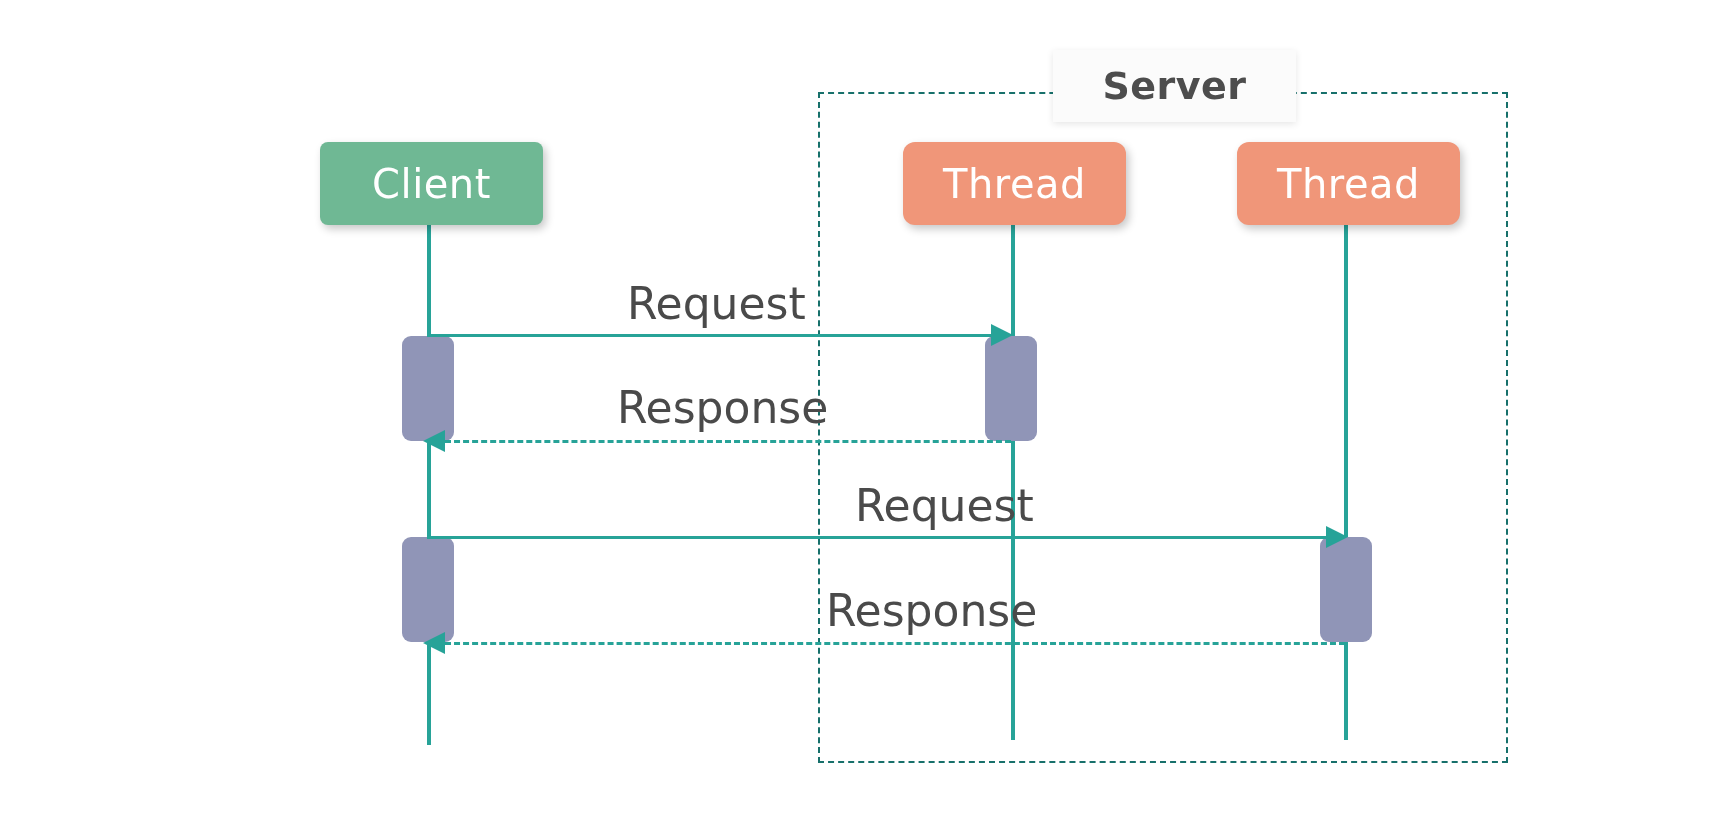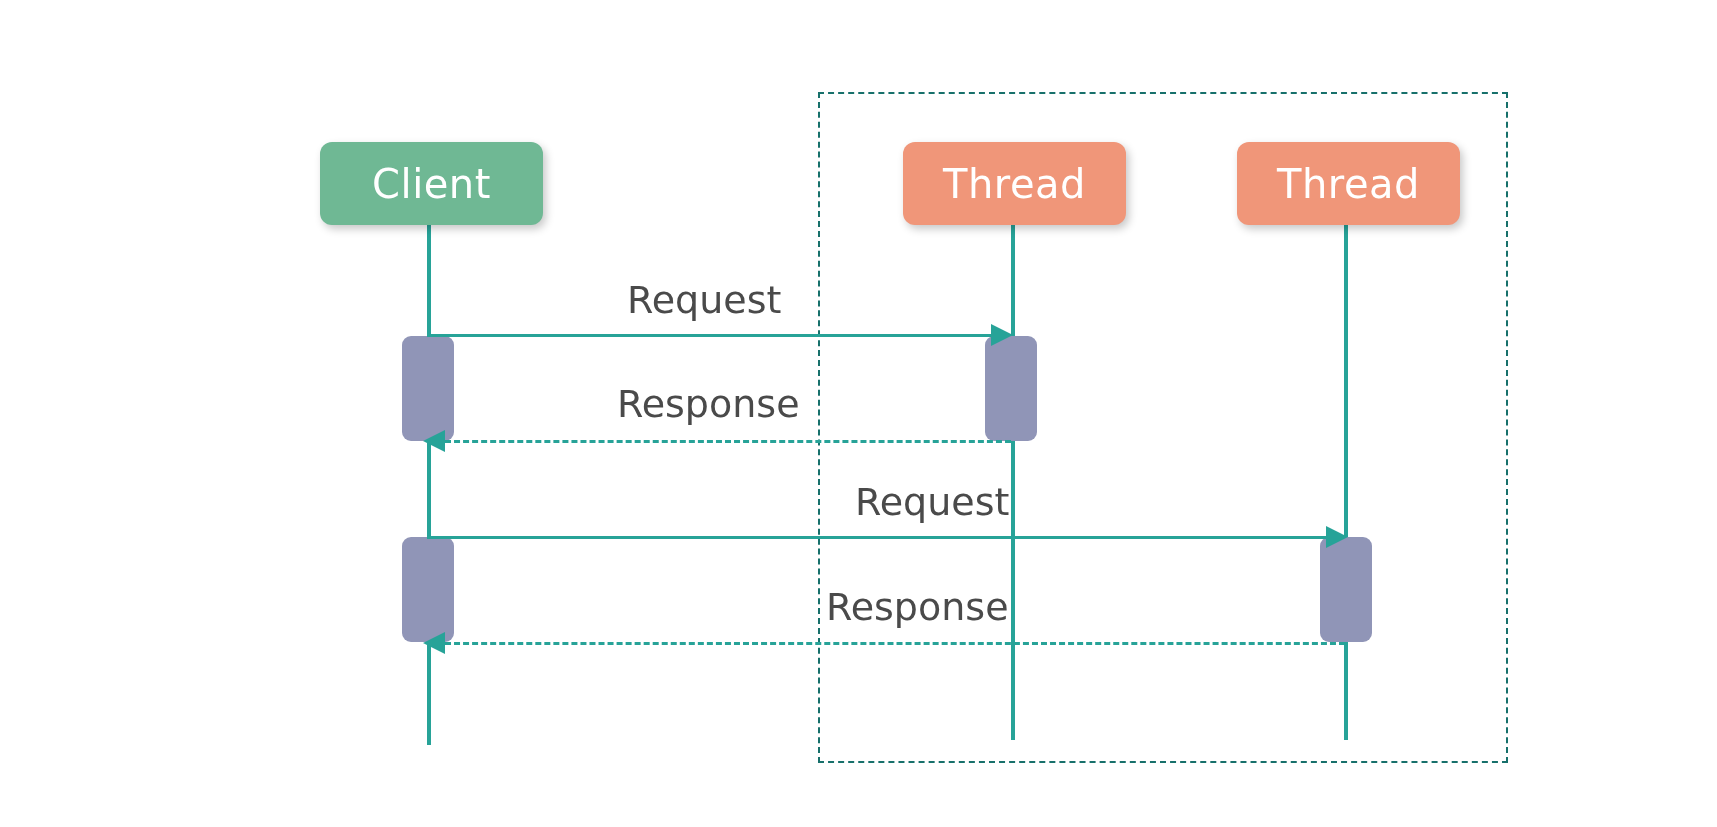--- a/index.html
+++ b/index.html
@@ -87,21 +87,21 @@
     border-left: 22px solid #27a398;
   }
   .arrow-head.left {
     border-top: 11px solid transparent;
     border-bottom: 11px solid transparent;
     border-right: 22px solid #27a398;
   }
   .msg-label {
     position: absolute;
     color: #4a4a4a;
-    font-size: 38px;
+    font-size: 44px;
     white-space: nowrap;
     text-align: center;
   }
 
   
   .watermark {
     position: absolute;
     background: #d9d9d9;
     border-radius: 30px;
     display: flex;
@@ -112,28 +112,29 @@
     letter-spacing: 1px;
   }
 </style>
 </head>
 <body>
 
 <div id="stage">
 
   <div class="group-box" style="left:818px; top:92px; width:690px; height:671px;"></div>
 
+  <div class="group-label" style="left:1053px; top:50px; width:243px; height:72px;">Server</div>
 
   <div class="lifeline" style="left:427px; top:222px; height:523px;"></div>
 
   <div class="lifeline" style="left:1011px; top:222px; height:518px;"></div>
 
   <div class="lifeline" style="left:1344px; top:222px; height:518px;"></div>
 
-  <div class="participant" style="left:320px; top:142px; width:223px; height:83px; background:#6fb894;">
+  <div class="participant" style="left:320px; top:142px; width:223px; height:83px; background:#6fb894;border-radius:8px;">
     <span>Client</span>
   </div>
 
   <div class="participant" style="left:903px; top:142px; width:223px; height:83px; background:#f09679;">
     <span>Thread</span>
   </div>
 
   <div class="participant" style="left:1237px; top:142px; width:223px; height:83px; background:#f09679;">
     <span>Thread</span>
   </div>

